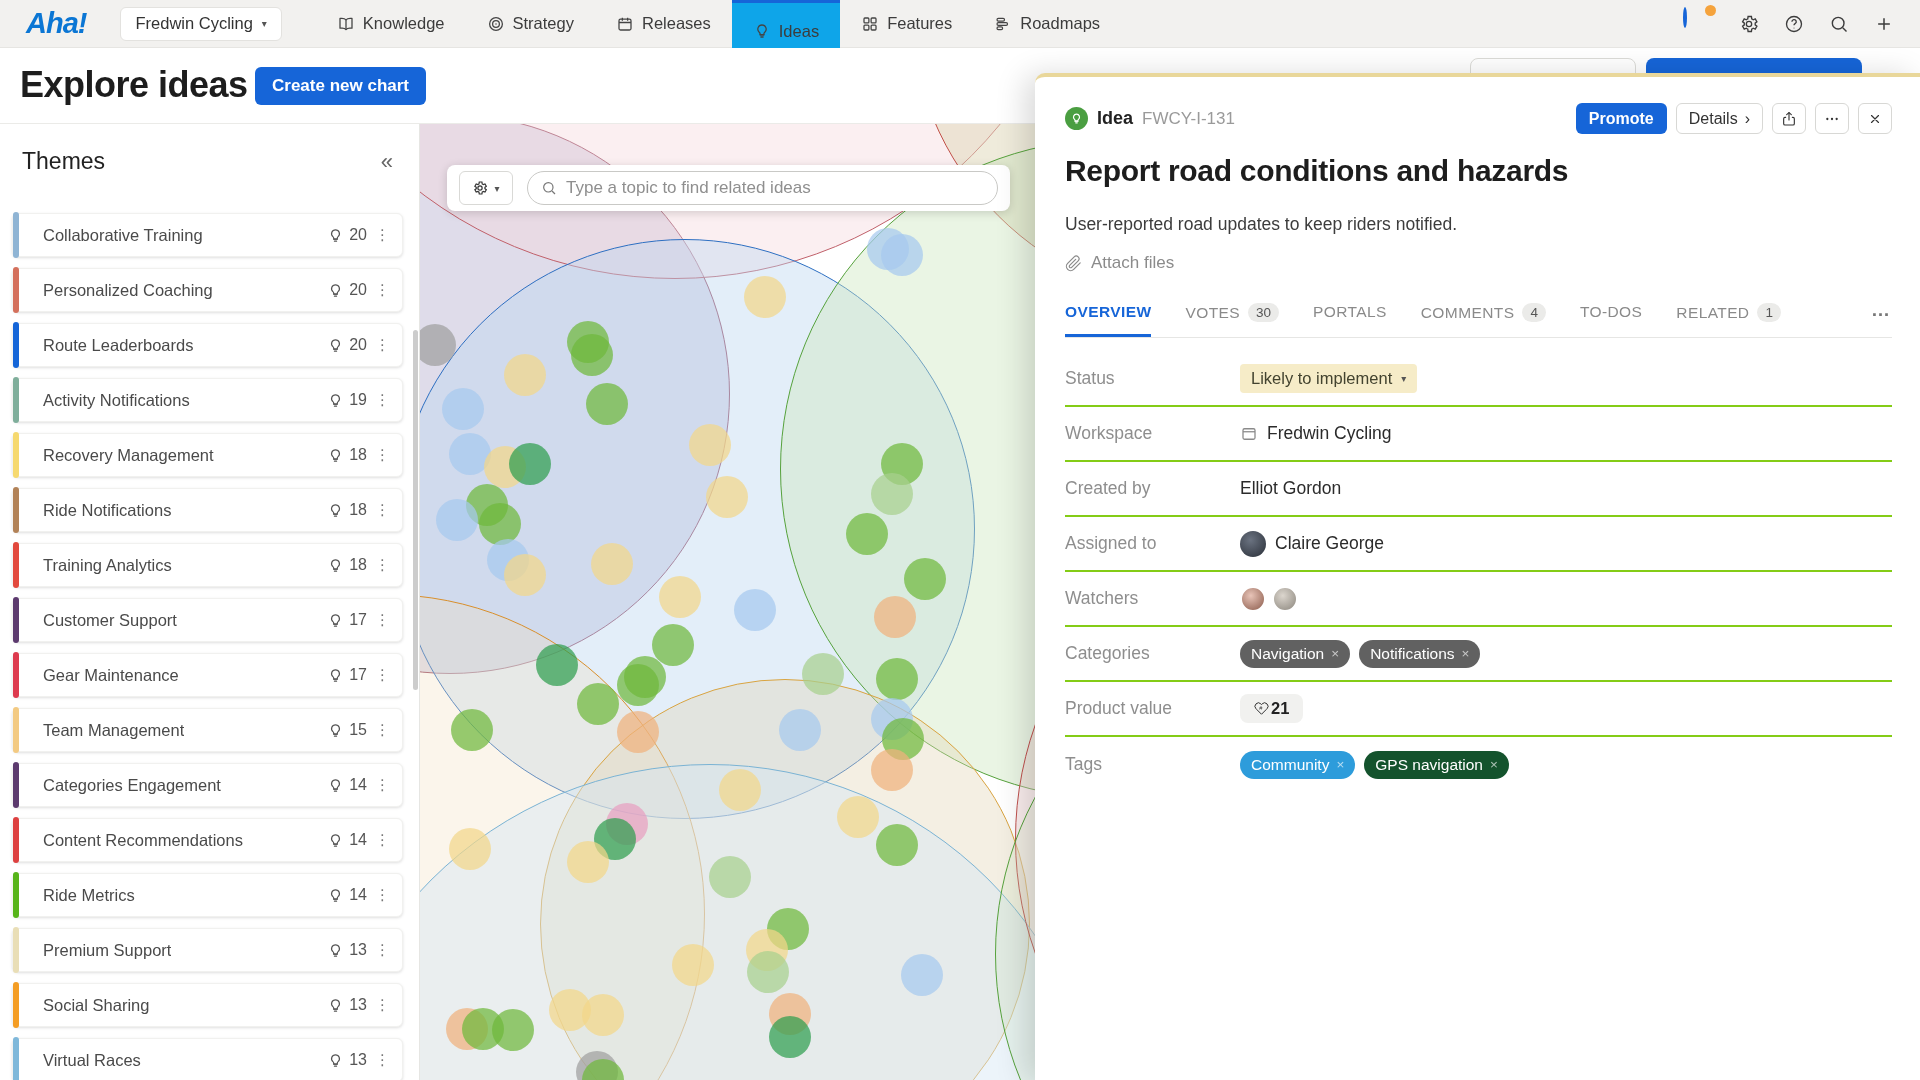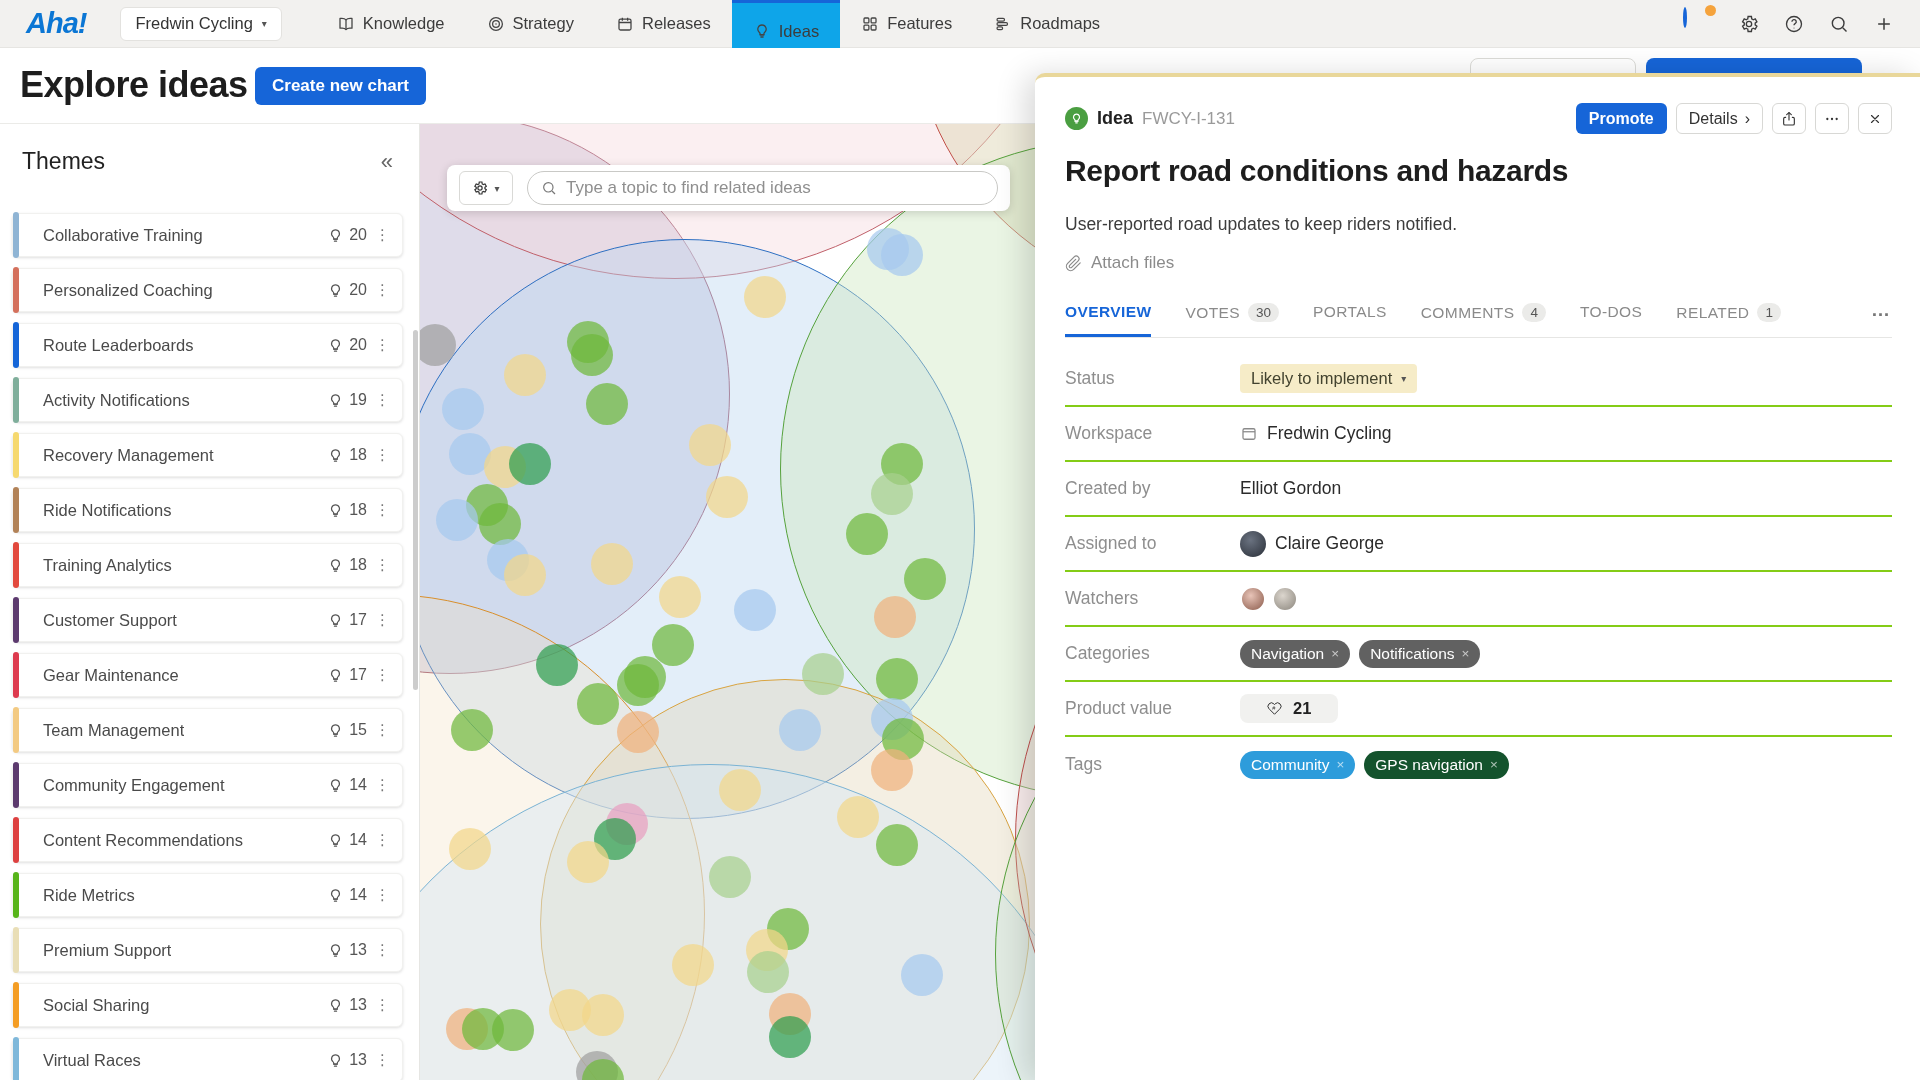--- a/index.html
+++ b/index.html
@@ -79,21 +79,21 @@
   .f-label { width:175px; flex:none; font-size:17.5px; color:#8e8e8e; }
   .f-value { display:flex; align-items:center; gap:9px; font-size:17.5px; color:#2b2b2b; }
   .status-pill { background:#f6ecc8; border-radius:4px; padding:5px 11px; font-size:16.5px; color:#43432f; display:flex; align-items:center; gap:9px; cursor:pointer; }
   .mini-avatar { width:26px; height:26px; border-radius:50%; flex:none; }
   .av-claire { background:radial-gradient(circle at 40% 35%, #6a7280, #2a2f38); }
   .av-w1 { background:radial-gradient(circle at 40% 35%, #e8c4b8, #8a5a4a); border:2px solid #fff; }
   .av-w2 { background:radial-gradient(circle at 40% 35%, #dcd6ce, #8a857c); border:2px solid #fff; margin-left:-3px; }
   .chip { display:inline-flex; align-items:center; gap:7px; border-radius:999px; padding:5px 11px; font-size:15.5px; color:#fff; cursor:pointer; }
   .chip .x { opacity:0.65; font-size:13.5px; }
   .chip-cat { background:#616161; }
-  .score-pill { background:#f1f1ef; border-radius:8px; padding:5px 27px; display:flex; align-items:center; gap:11px; }
+  .score-pill { background:#f1f1ef; border-radius:8px; padding:5px 14px; display:flex; align-items:center; gap:2px; }
   .score-pill .num { font-size:16.5px; font-weight:700; color:#222; }
   .d-add { margin-top:44px; display:flex; justify-content:flex-end; }
   .add-custom { display:flex; align-items:center; gap:8px; color:#8a8a8a; font-size:17px; cursor:pointer; }
 </style>
 </head>
 <body>
 
 <header class="topnav">
   <div class="logo">Aha!</div>
   <div class="ws-pill">
@@ -331,21 +331,21 @@
             <path d="M9.5 17h5"></path>
             <path d="M10.5 20h3"></path>
             <path d="M12 4a5.5 5.5 0 0 0-3.7 9.6c.7.6 1.2 1.5 1.2 2.4v1h5v-1c0-.9.5-1.8 1.2-2.4A5.5 5.5 0 0 0 12 4z"></path>
           </svg>
           <span class="cnt">15</span>
         </span>
         <span class="theme-dots">⋮</span>
       </div>
       <div class="theme-card">
         <span class="theme-bar" style="background: rgb(92, 58, 110);"></span>
-        <span class="theme-label">Community Engagement</span>
+        <span class="theme-label">Categories Engagement</span>
         <span class="theme-meta">
           <svg width="17" height="17" viewBox="0 0 24 24" fill="none" stroke="currentColor" stroke-width="1.7" stroke-linecap="round" stroke-linejoin="round">
             <path d="M9.5 17h5"></path>
             <path d="M10.5 20h3"></path>
             <path d="M12 4a5.5 5.5 0 0 0-3.7 9.6c.7.6 1.2 1.5 1.2 2.4v1h5v-1c0-.9.5-1.8 1.2-2.4A5.5 5.5 0 0 0 12 4z"></path>
           </svg>
           <span class="cnt">14</span>
         </span>
         <span class="theme-dots">⋮</span>
       </div>

